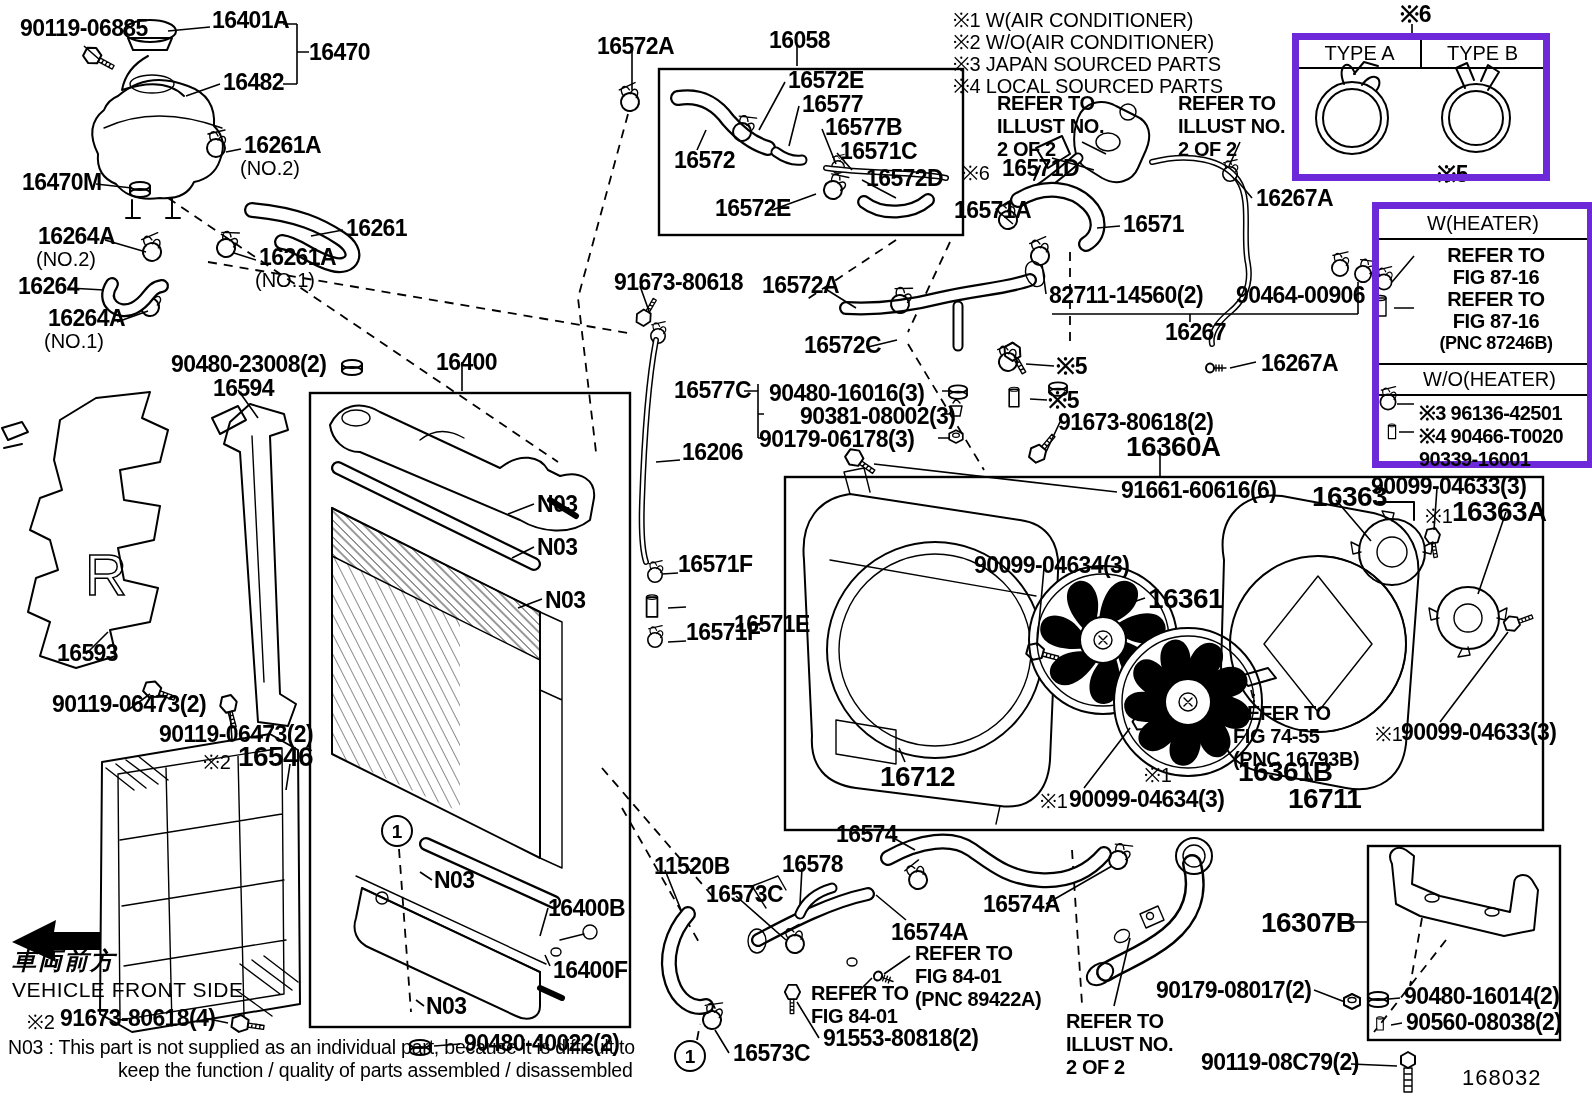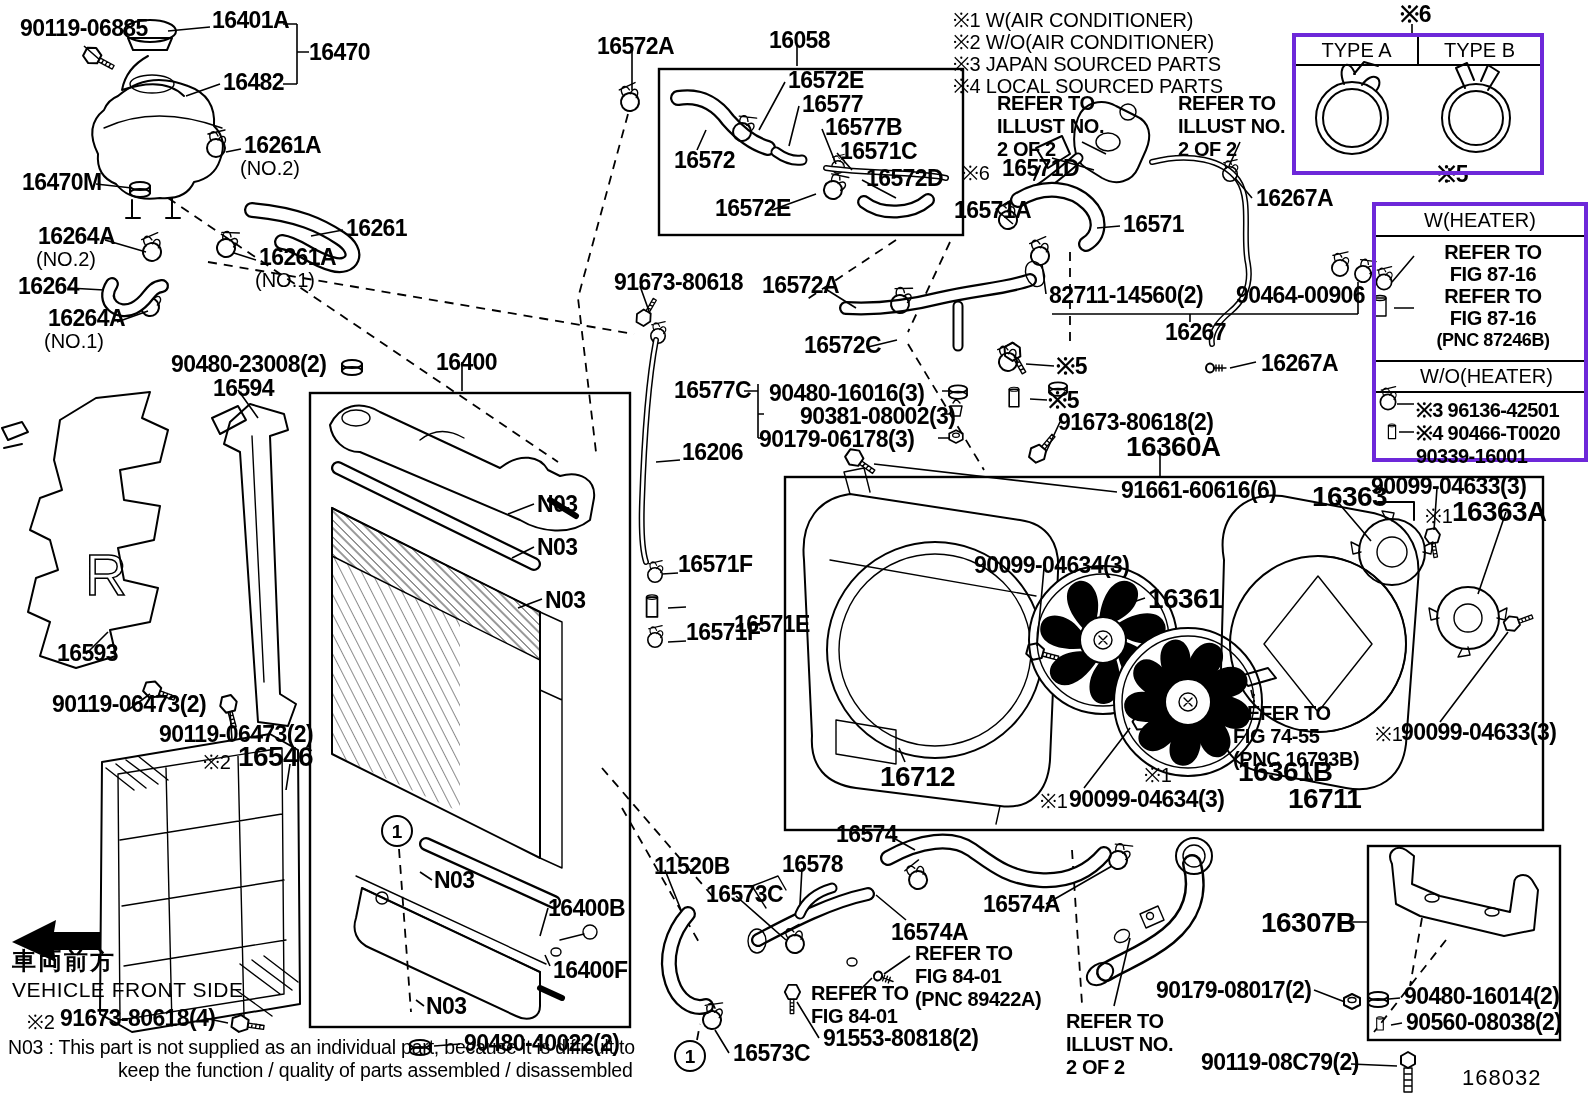--- a/index.html
+++ b/index.html
@@ -26,34 +26,34 @@
   .tx{fill:#000;stroke:none;font:700 19px "Liberation Sans",sans-serif;}
   .rtx{fill:none;stroke:#000;stroke-width:1.5;font:400 58px "Liberation Sans",sans-serif;}
   .lab{position:absolute;white-space:nowrap;line-height:1.05;}
   .pn{font-weight:700;font-size:23px;letter-spacing:-0.6px;}
   .pnL{font-weight:700;font-size:28px;letter-spacing:-0.6px;}
   .sm{font-weight:400;font-size:20px;}
   .fig{font-weight:400;font-size:22px;letter-spacing:1px;margin-top:8px;}
   .ref{font-weight:700;font-size:20px;letter-spacing:-0.4px;}
   .ref div{line-height:23px;}
   .legend-line{position:absolute;font-size:20px;font-weight:400;letter-spacing:-0.2px;white-space:nowrap;}
-  .tbl{position:absolute;border:4px solid #6d28d9;background:transparent;}
+  .tbl{position:absolute;border:7px solid #6d28d9;background:transparent;}
   #typeTable .hdr{display:flex;border-bottom:2px solid #000;height:27px;}
   #typeTable .hdr div{flex:1;text-align:center;font-size:20px;line-height:26px;}
   #typeTable .hdr div:first-child{border-right:2px solid #000;}
   #heaterTable .ttl{height:29px;text-align:center;font-size:20px;line-height:28px;border-bottom:2px solid #000;}
   #heaterTable .ttl2{border-top:2px solid #000;padding-left:13px;}
   #heaterTable .b1{height:119px;padding-top:4px;}
   #heaterTable .b1 div{text-align:center;font-weight:700;font-size:20px;line-height:22px;padding-left:26px;letter-spacing:-0.4px;}
   #heaterTable .b1 div.pnc{font-size:18px;}
   #heaterTable .b2{padding:6px 0 0 40px;}
   #heaterTable .b2 div{font-weight:700;font-size:20px;line-height:23px;letter-spacing:-0.6px;}
   #note{position:absolute;left:8px;top:1036px;font-size:19.5px;letter-spacing:-0.2px;}
   #note .l2{padding-left:110px;}
-  #jpArrow{position:absolute;left:12px;top:945px;font-weight:700;font-size:24px;letter-spacing:2px;}
+  #jpArrow{position:absolute;left:12px;top:945px;font-weight:700;font-size:24px;letter-spacing:2px;font-style:italic;}
   #vfs{position:absolute;left:12px;top:978px;font-size:21px;letter-spacing:0.5px;}
 </style>
 </head>
 <body>
 
 <div id="page">
 
 <svg id="art" width="1592" height="1099" viewBox="0 0 1592 1099">
   <defs>
     <g id="clamp">

